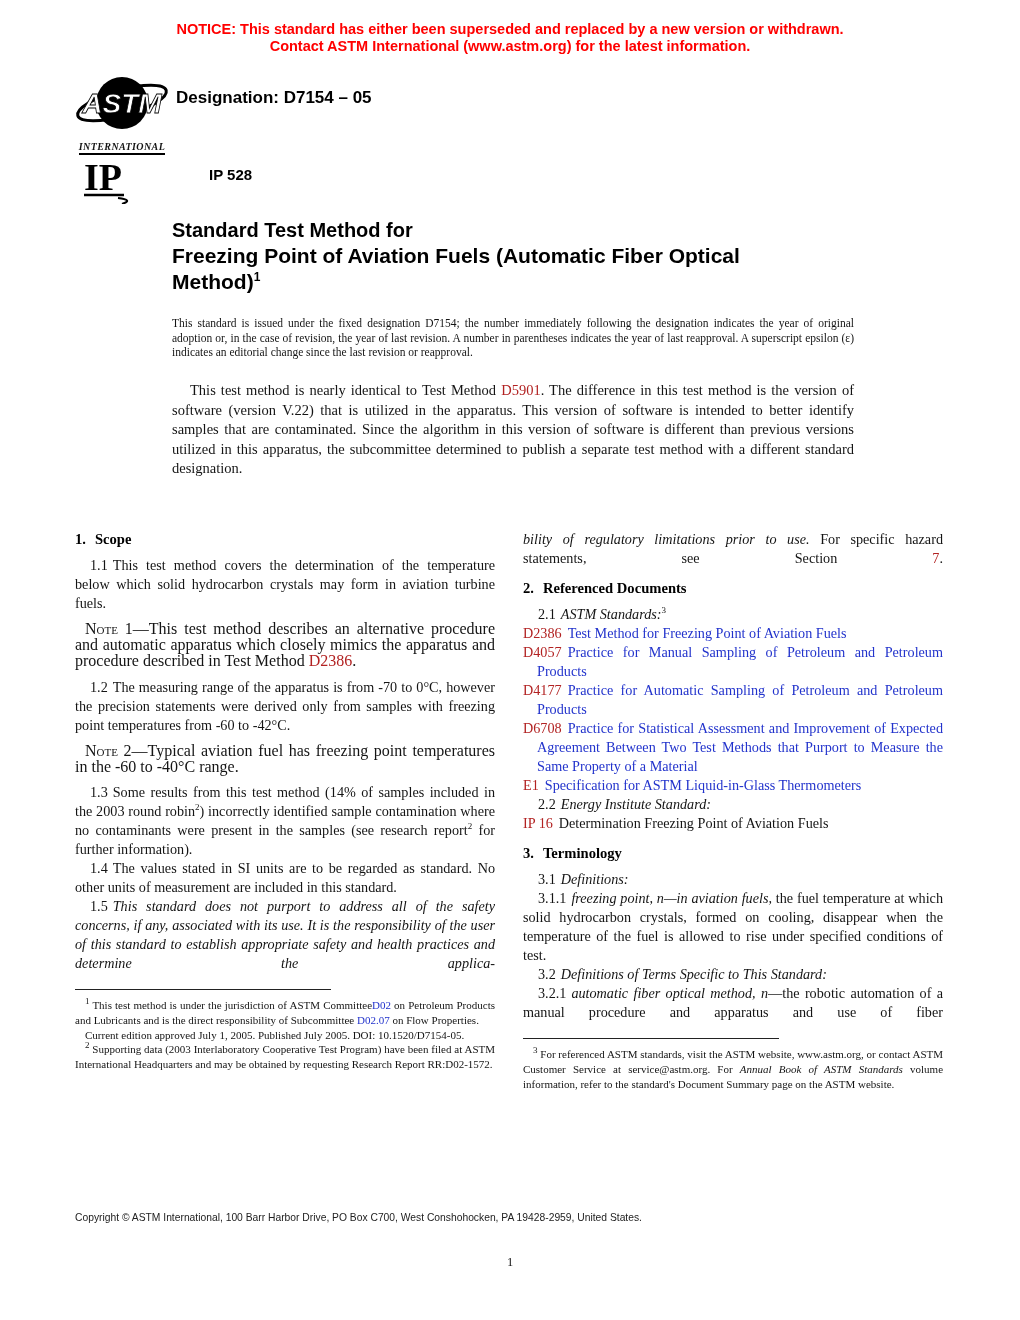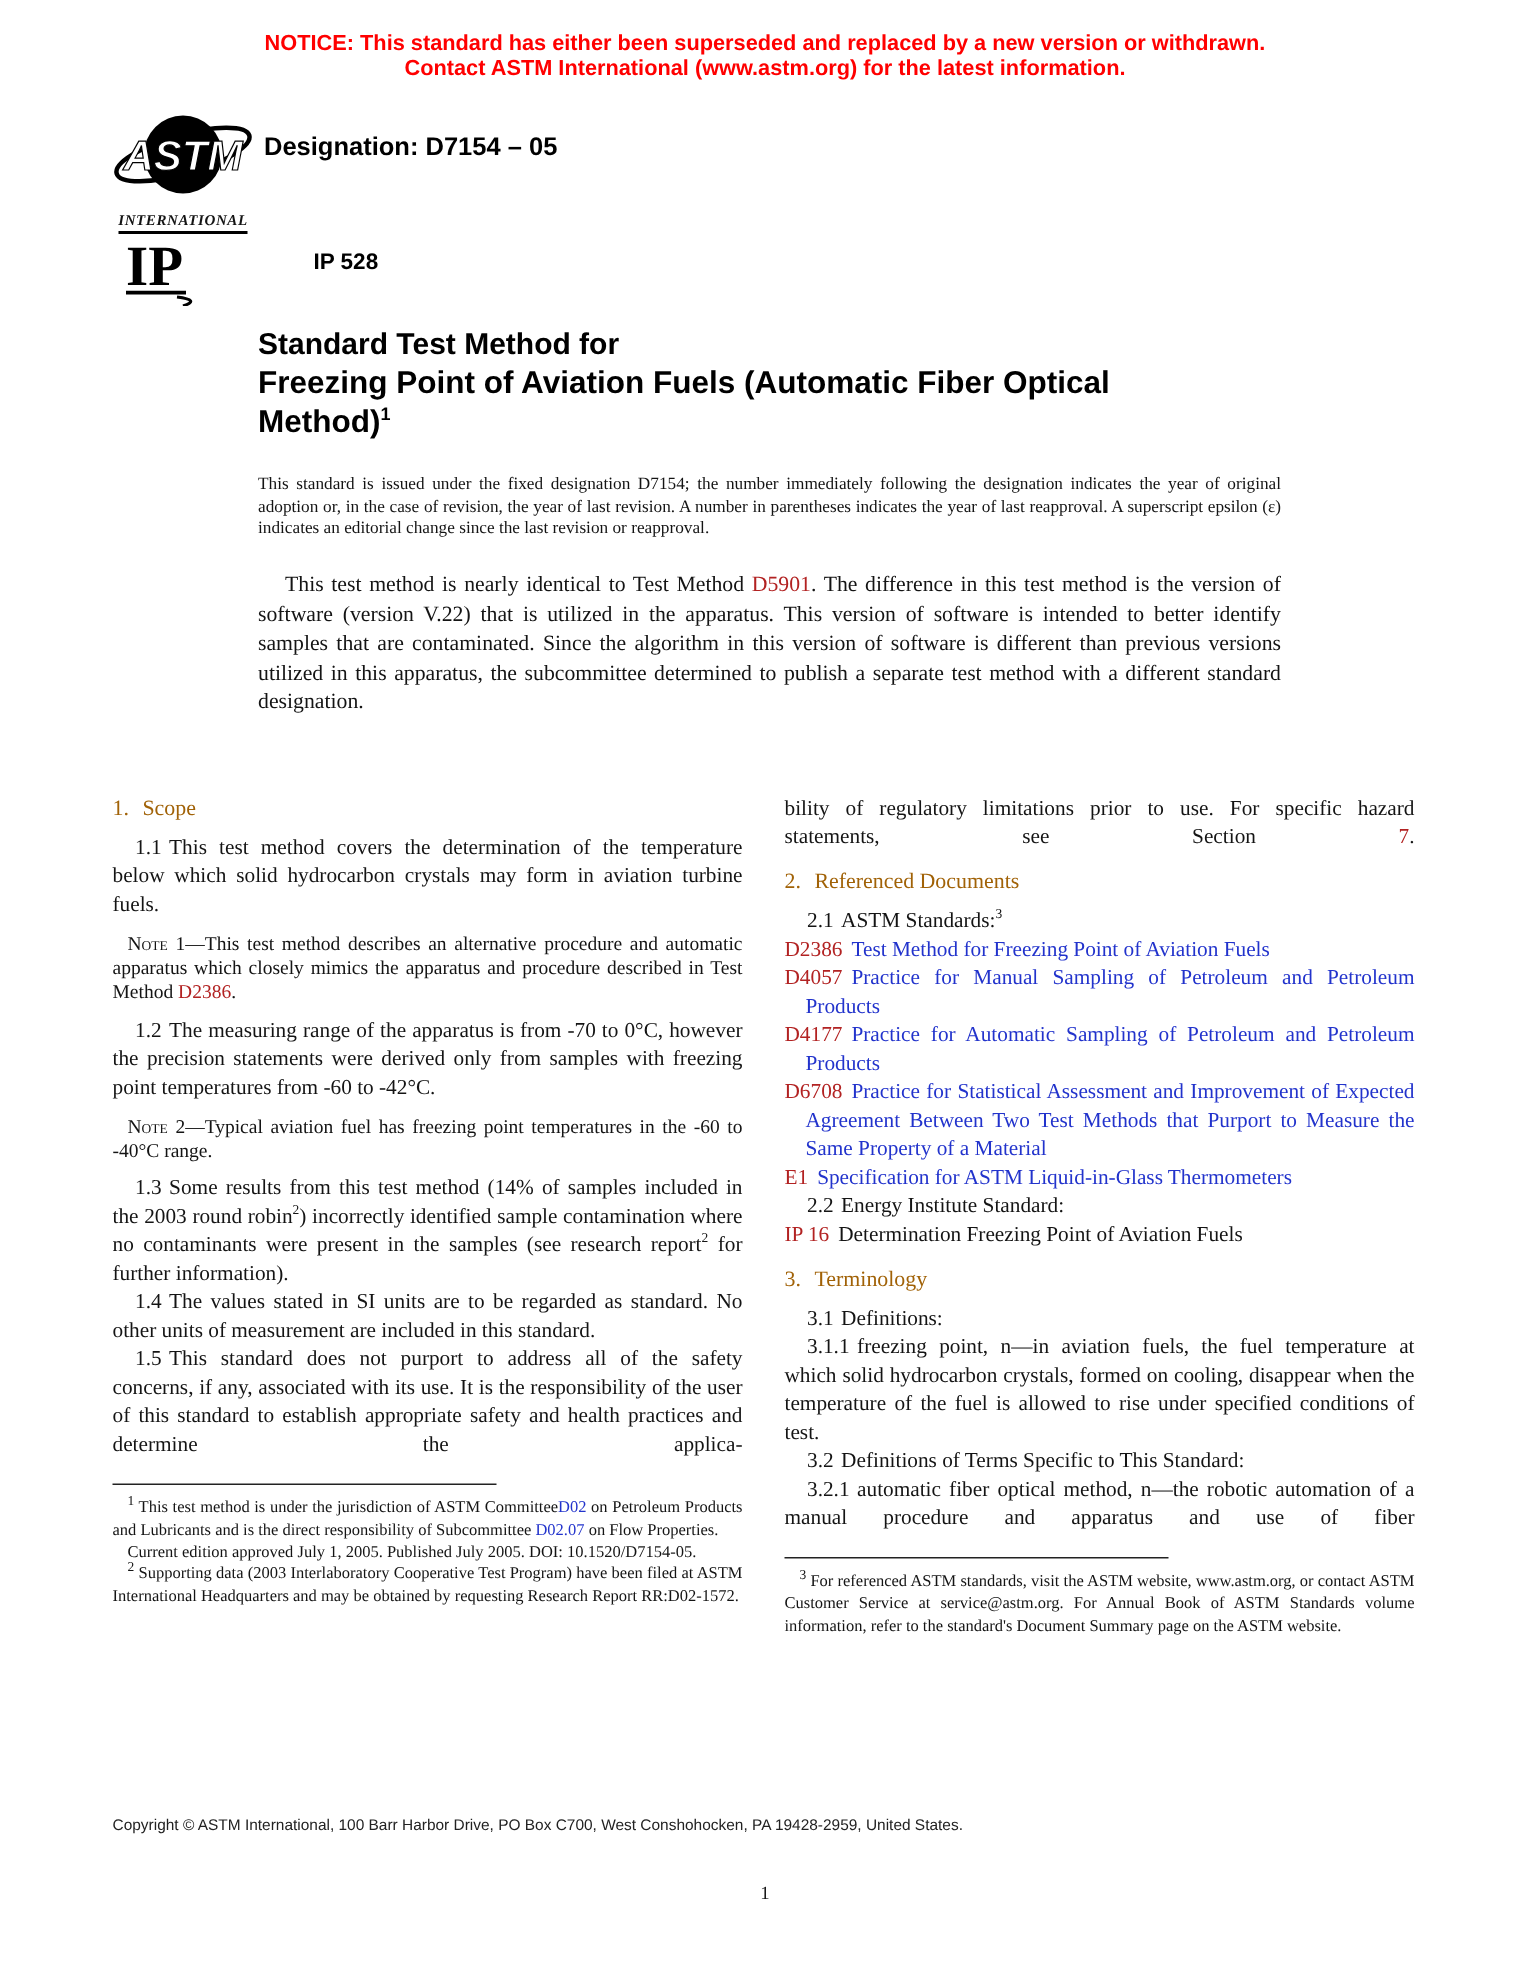--- a/index.html
+++ b/index.html
@@ -65,33 +65,33 @@
     margin:0;font-size:14.5px;line-height:19.5px;
     text-align:justify;text-indent:18px;
   }
   
   .columns{
     position:absolute;left:75px;top:530px;width:868px;
     display:flex;gap:28px;
   }
   .col{width:420px;font-size:14.2px;line-height:19px;text-align:justify;}
   h3.sect{
-    font-size:14.6px;line-height:19px;font-weight:normal;
-    margin:11px 0 7px 0;color:#a16207;
+    font-size:14.6px;line-height:19px;font-weight:bold;
+    margin:11px 0 7px 0;color:#000000;
   }
   h3.sect .h-label{margin-left:9px;}
   .col h3.sect:first-child{margin-top:0;}
   p.para{margin:0;text-indent:15px;}
   p.cont{margin:0 0 2px 0;text-indent:0;}
   p.note{
-    margin:8px 0;font-size:13px;line-height:16.2px;text-indent:10px;
+    margin:8px 0;font-size:16px;line-height:16.2px;text-indent:10px;
   }
   .sc{font-variant:small-caps;}
   .pnum{padding-right:5px;}
-  .it{}
+  .it{font-style:italic;}
   .fill-last{text-align-last:justify;}
   sup{font-size:9px;line-height:0;}
   
   .ref-item{padding-left:14px;text-indent:-14px;margin:0;}
   .ref-code{margin-right:6px;}
   a.red{color:#b22222;text-decoration:none;cursor:pointer;}
   a.blue, .blue{color:#2233cc;text-decoration:none;cursor:pointer;}
   
   .fn-divider{
     width:256px;border-top:1.4px solid #222;

